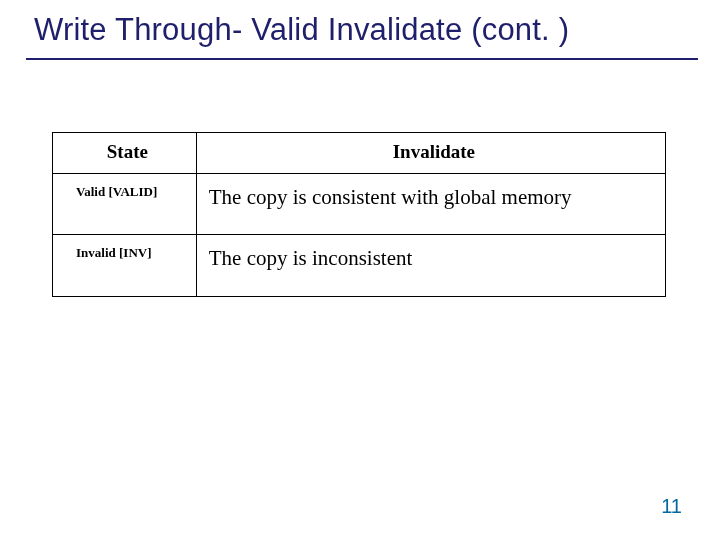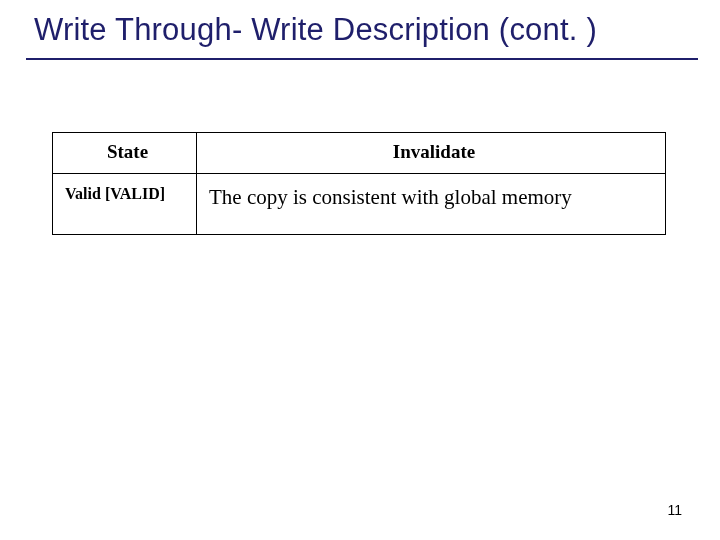--- a/index.html
+++ b/index.html
@@ -55,58 +55,62 @@
     font-weight: 700;
     font-size: 19px;
     text-align: center;
     padding: 8px 8px 10px 14px;
   }
   .tbl th.col-state { width: 128px; }
   .tbl th.col-desc  { width: 486px; }
   .tbl td.state-cell {
     font-family: "Times New Roman", Times, serif;
     font-weight: 700;
-    font-size: 16px;
+    font-size: 13px;
     line-height: 1.25;
-    padding: 10px 8px 30px 12px;
+    padding: 10px 8px 30px 23px;
   }
   .tbl td.desc-cell {
     font-family: "Times New Roman", Times, serif;
     font-weight: 400;
     font-size: 21px;
     line-height: 1.25;
     padding: 10px 10px 24px 12px;
   }
   .page-num {
     position: absolute;
     right: 38px;
     bottom: 22px;
     font-family: Arial, Helvetica, sans-serif;
-    font-size: 14px;
-    color: #000000;
+    font-size: 20px;
+    color: #0369a1;
   }
 </style>
 </head>
 <body>
 
 <div class="slide">
 
-  <div class="title">Write Through- Write Description (cont. )</div>
+  <div class="title">Write Through- Valid Invalidate (cont. )</div>
   <div class="title-rule"></div>
 
   <table class="tbl">
     <thead>
       <tr>
         <th class="col-state">State</th>
         <th class="col-desc">Invalidate</th>
       </tr>
     </thead>
     <tbody>
       <tr>
         <td class="state-cell">Valid [VALID]</td>
         <td class="desc-cell">The copy is consistent with global memory</td>
       </tr>
+      <tr>
+        <td class="state-cell">Invalid [INV]</td>
+        <td class="desc-cell">The copy is inconsistent</td>
+      </tr>
     </tbody>
   </table>
 
   <div class="page-num">11</div>
 
 </div>
 
 </body></html>

